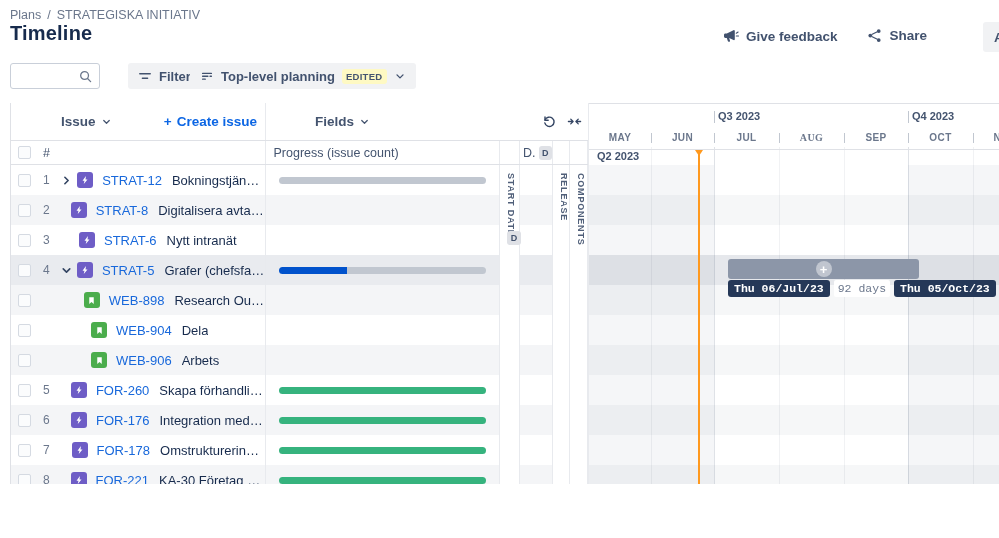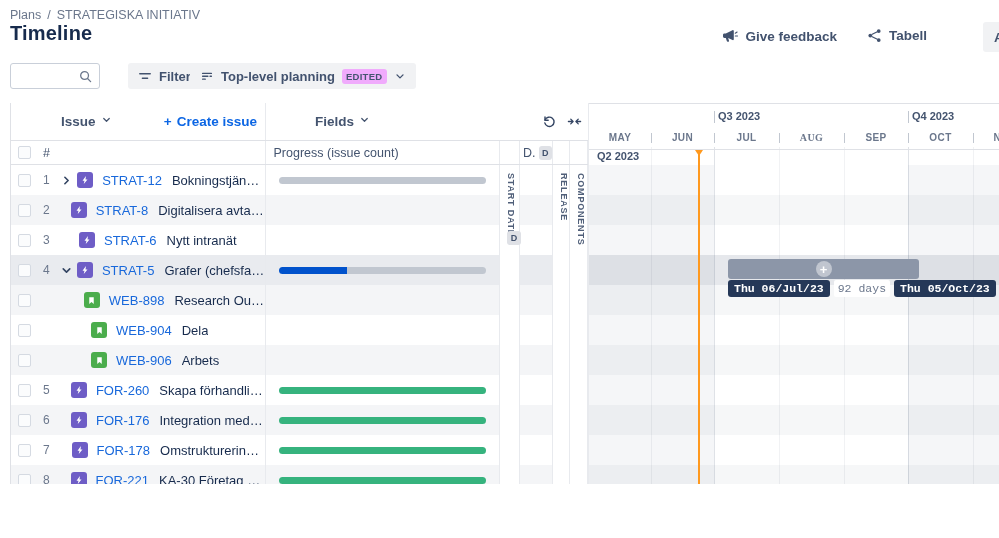--- a/index.html
+++ b/index.html
@@ -16,31 +16,31 @@
   .txt-btn { display:flex; align-items:center; gap:7px; font-size:13.5px; font-weight:600; color:#42526E; cursor:pointer; padding:6px 8px; border-radius:3px; }
   .hdr-a-btn { position:absolute; left:983px; top:22px; height:30px; width:60px; background:#F1F2F4; border-radius:3px; display:flex; align-items:center; padding-left:11px; font-size:13.5px; font-weight:600; color:#42526E; cursor:pointer; }
 
   
   .searchbox { position:absolute; left:10px; top:63px; width:90px; height:26px; border:1px solid #C9CFD9; border-radius:3px; background:#fff; display:flex; align-items:center; }
   .searchbox input { border:none; outline:none; flex:1; min-width:0; font-size:12px; padding:0 4px 0 8px; color:#172B4D; background:transparent; }
   .searchbox .mag { flex:0 0 auto; margin-right:7px; display:flex; }
   .tool-btn { position:absolute; top:63px; height:26px; background:#F1F2F4; border-radius:3px; display:flex; align-items:center; gap:7px; padding:0 10px; font-size:13px; font-weight:600; color:#42526E; cursor:pointer; }
   #filtersBtn { left:128px; }
   #planBtn { left:190px; }
-  .edited-badge { background:#f0abfc; color:#44546F; font-size:9.5px; font-weight:700; padding:2px 4px; border-radius:3px; letter-spacing:.3px; }
+  .edited-badge { background:#fef9c3; color:#44546F; font-size:9.5px; font-weight:700; padding:2px 4px; border-radius:3px; letter-spacing:.3px; }
 
   
   #tableTop { position:absolute; left:10px; top:103px; width:989px; border-top:1px solid #DFE1E6; }
   #leftPane { position:absolute; left:10px; top:103px; width:578px; height:435px; border-left:1px solid #DFE1E6; background:#fff; }
   .hrow1 { display:flex; height:38px; border-bottom:1px solid #DFE1E6; align-items:center; }
   .hrow2 { display:flex; height:24px; border-bottom:1px solid #DFE1E6; align-items:center; font-size:12.5px; color:#44546F; }
   .hc { height:100%; display:flex; align-items:center; }
   .br { border-right:1px solid #E8EAEE; }
   .w-issue { width:255px; } .w-prog { width:235px; } .w-start { width:20px; } .w-due { width:33px; } .w-rel { width:17px; } .w-comp { width:18px; }
-  .hdr-label { font-size:13.5px; font-weight:600; color:#44546F; display:flex; gap:5px; cursor:pointer;padding-left:33px; }
+  .hdr-label { font-size:13.5px; font-weight:600; color:#44546F; display:flex; align-items:center; gap:5px; cursor:pointer;padding-left:33px; }
   .create-issue { margin-left:auto; margin-right:8px; color:#0C66E4; font-size:13.5px; font-weight:600; display:flex; gap:5px; align-items:center; cursor:pointer; }
   .icon-btns { margin-left:auto; display:flex; gap:10px; margin-right:6px; }
   .icon-btn { cursor:pointer; display:flex; align-items:center; color:#344563; }
 
   .cb { width:13px; height:13px; border:1px solid #D5DAE2; background:#FBFCFD; border-radius:2px; flex:0 0 auto; cursor:pointer; }
 
   .row { display:flex; height:30px; align-items:stretch; }
   .row .cell { display:flex; align-items:center; height:100%; }
   .row.stripe .sbg { background:#F4F5F7; }
   .row.selected .sbg { background:#E9EBEF; }
@@ -115,21 +115,21 @@
     </div>
     <div class="txt-btn" style="margin-left:14px;">
       <span>
         <svg width="15" height="15" viewBox="0 0 16 16">
             <circle cx="12.5" cy="3.2" r="2" fill="#42526E"></circle>
             <circle cx="3.5" cy="8" r="2" fill="#42526E"></circle>
             <circle cx="12.5" cy="12.8" r="2" fill="#42526E"></circle>
             <path d="M5 7l6-3M5 9l6 3" stroke="#42526E" stroke-width="1.3"></path>
           </svg>
       </span>
-      <span>Tabell</span>
+      <span>Share</span>
     </div>
   </div>
   <div class="hdr-a-btn">A</div>
 
   <div class="searchbox">
     <input placeholder="" style="">
     <span class="mag">
       <svg width="13" height="13" viewBox="0 0 14 14">
           <circle cx="6" cy="6" r="4.2" fill="none" stroke="#6B778C" stroke-width="1.4"></circle>
           <path d="M9.2 9.2 12.5 12.5" stroke="#6B778C" stroke-width="1.4" stroke-linecap="round"></path>

